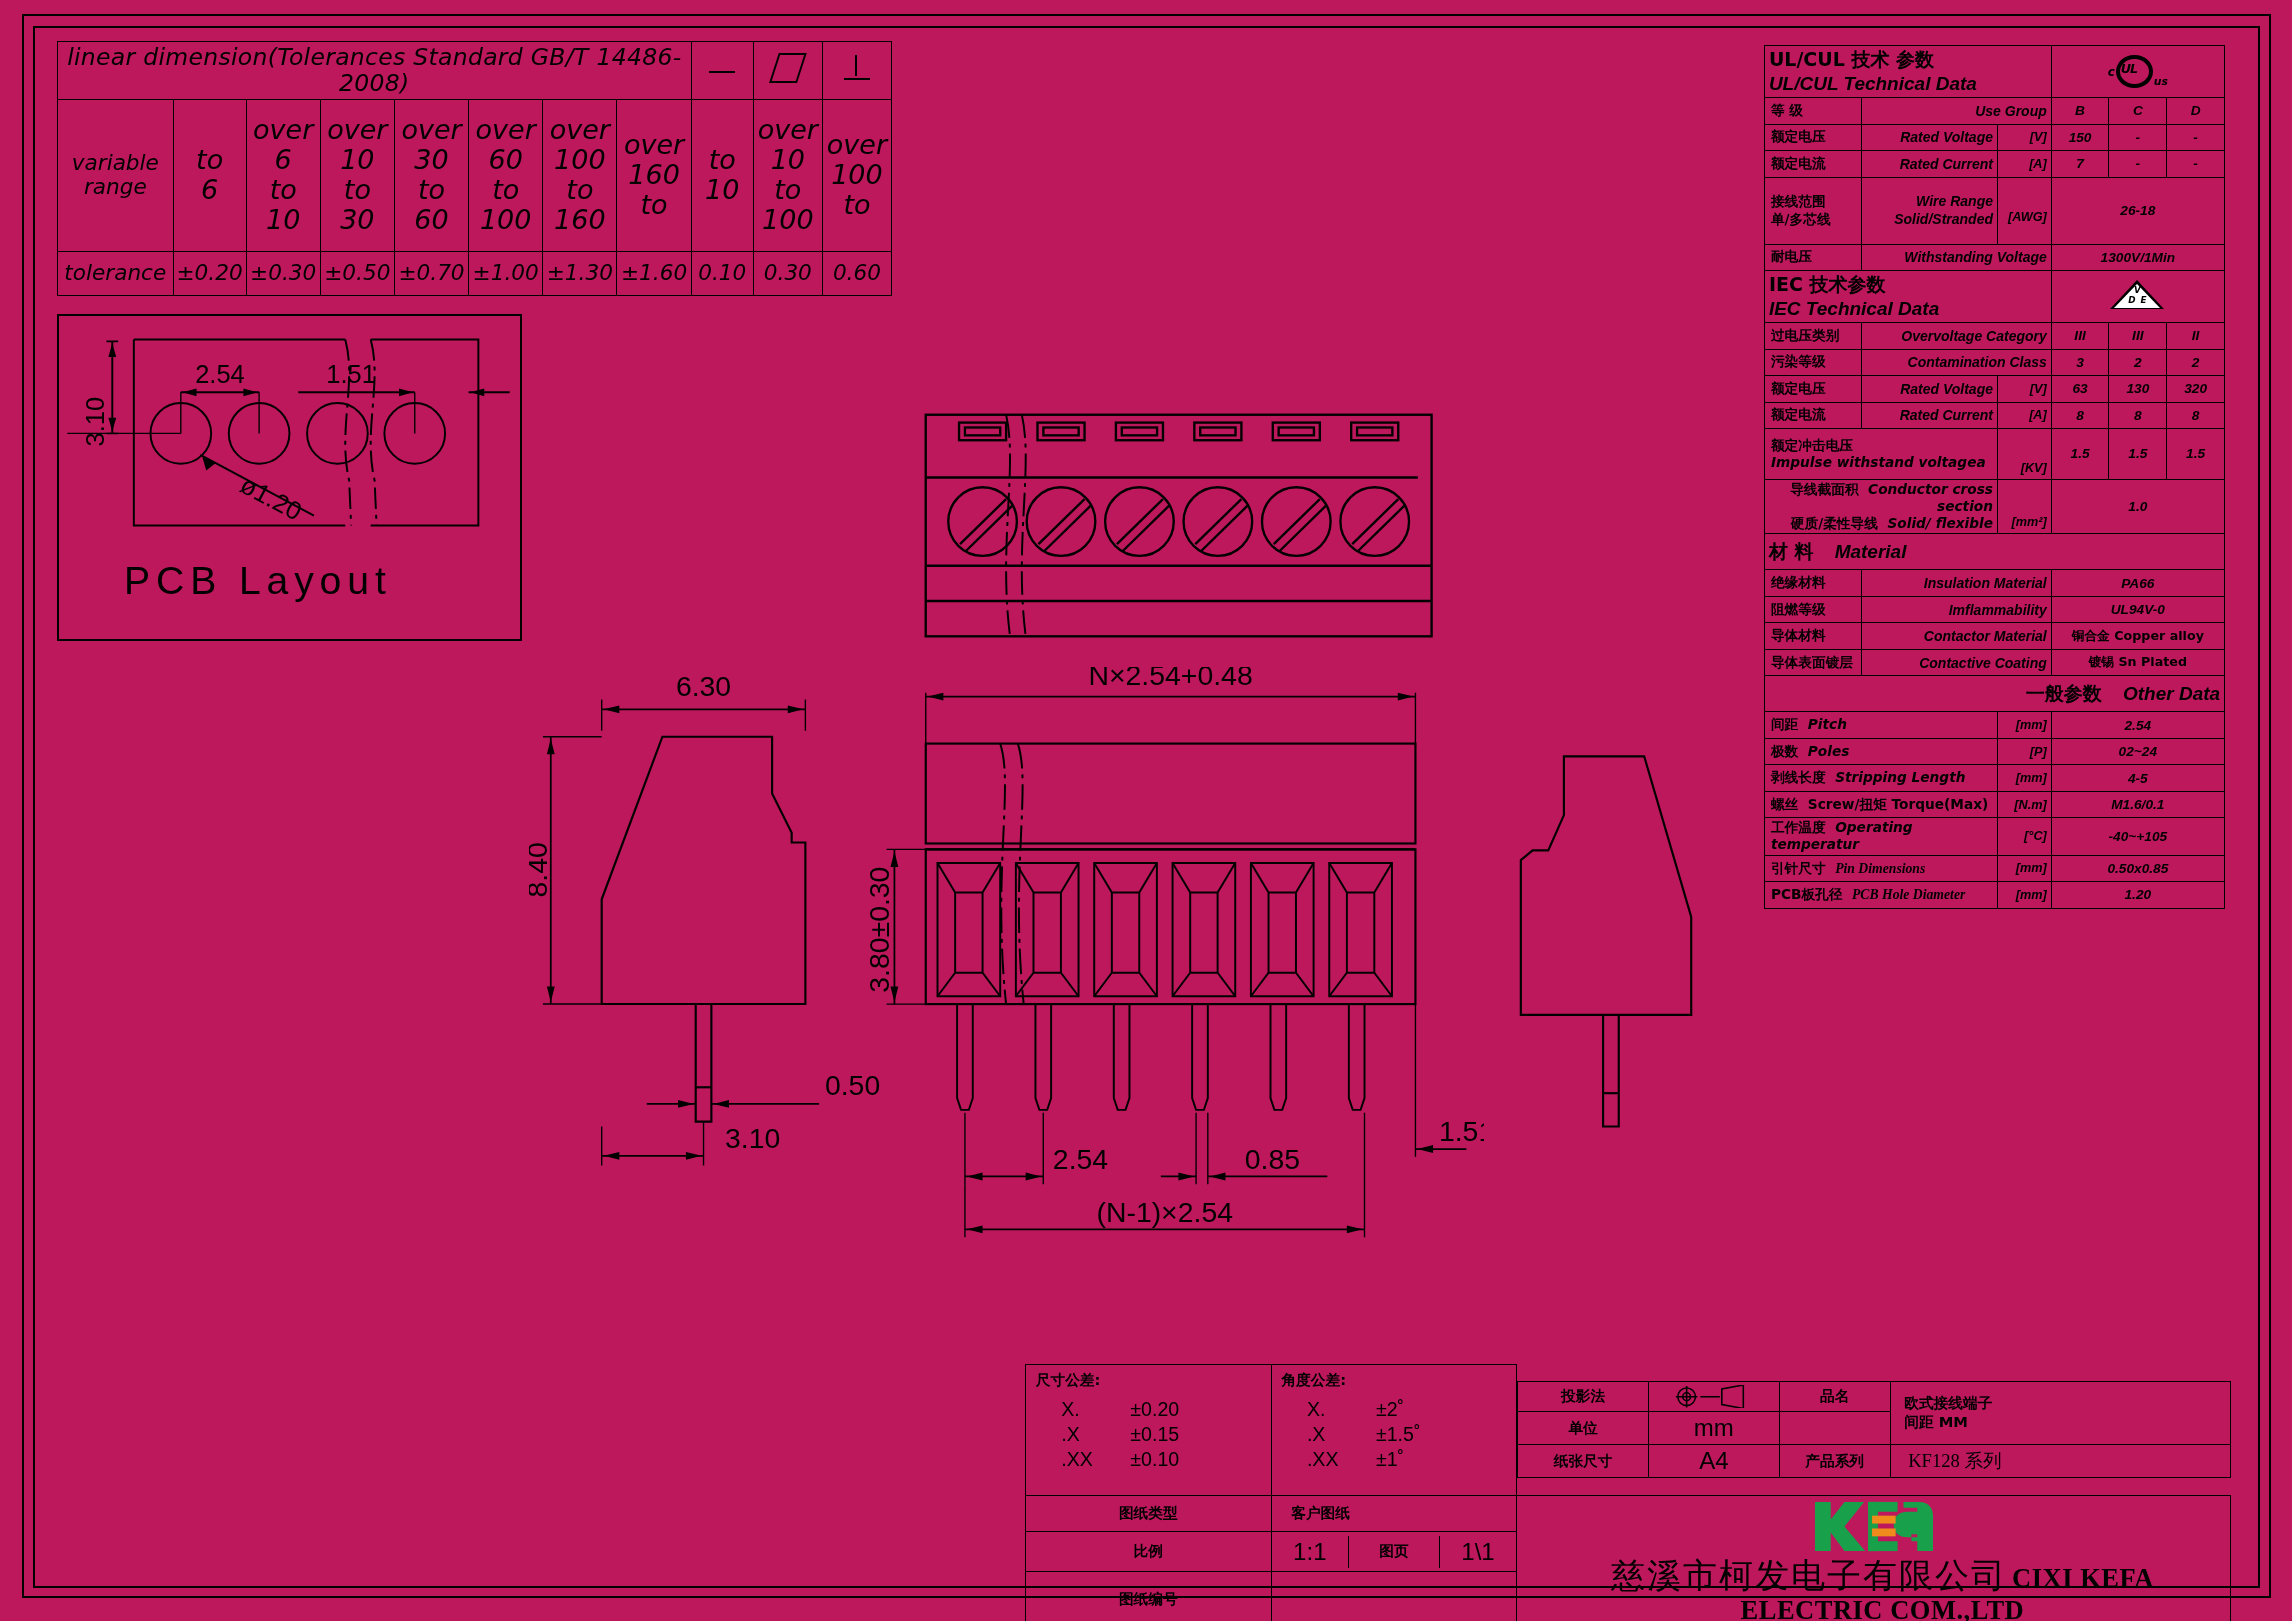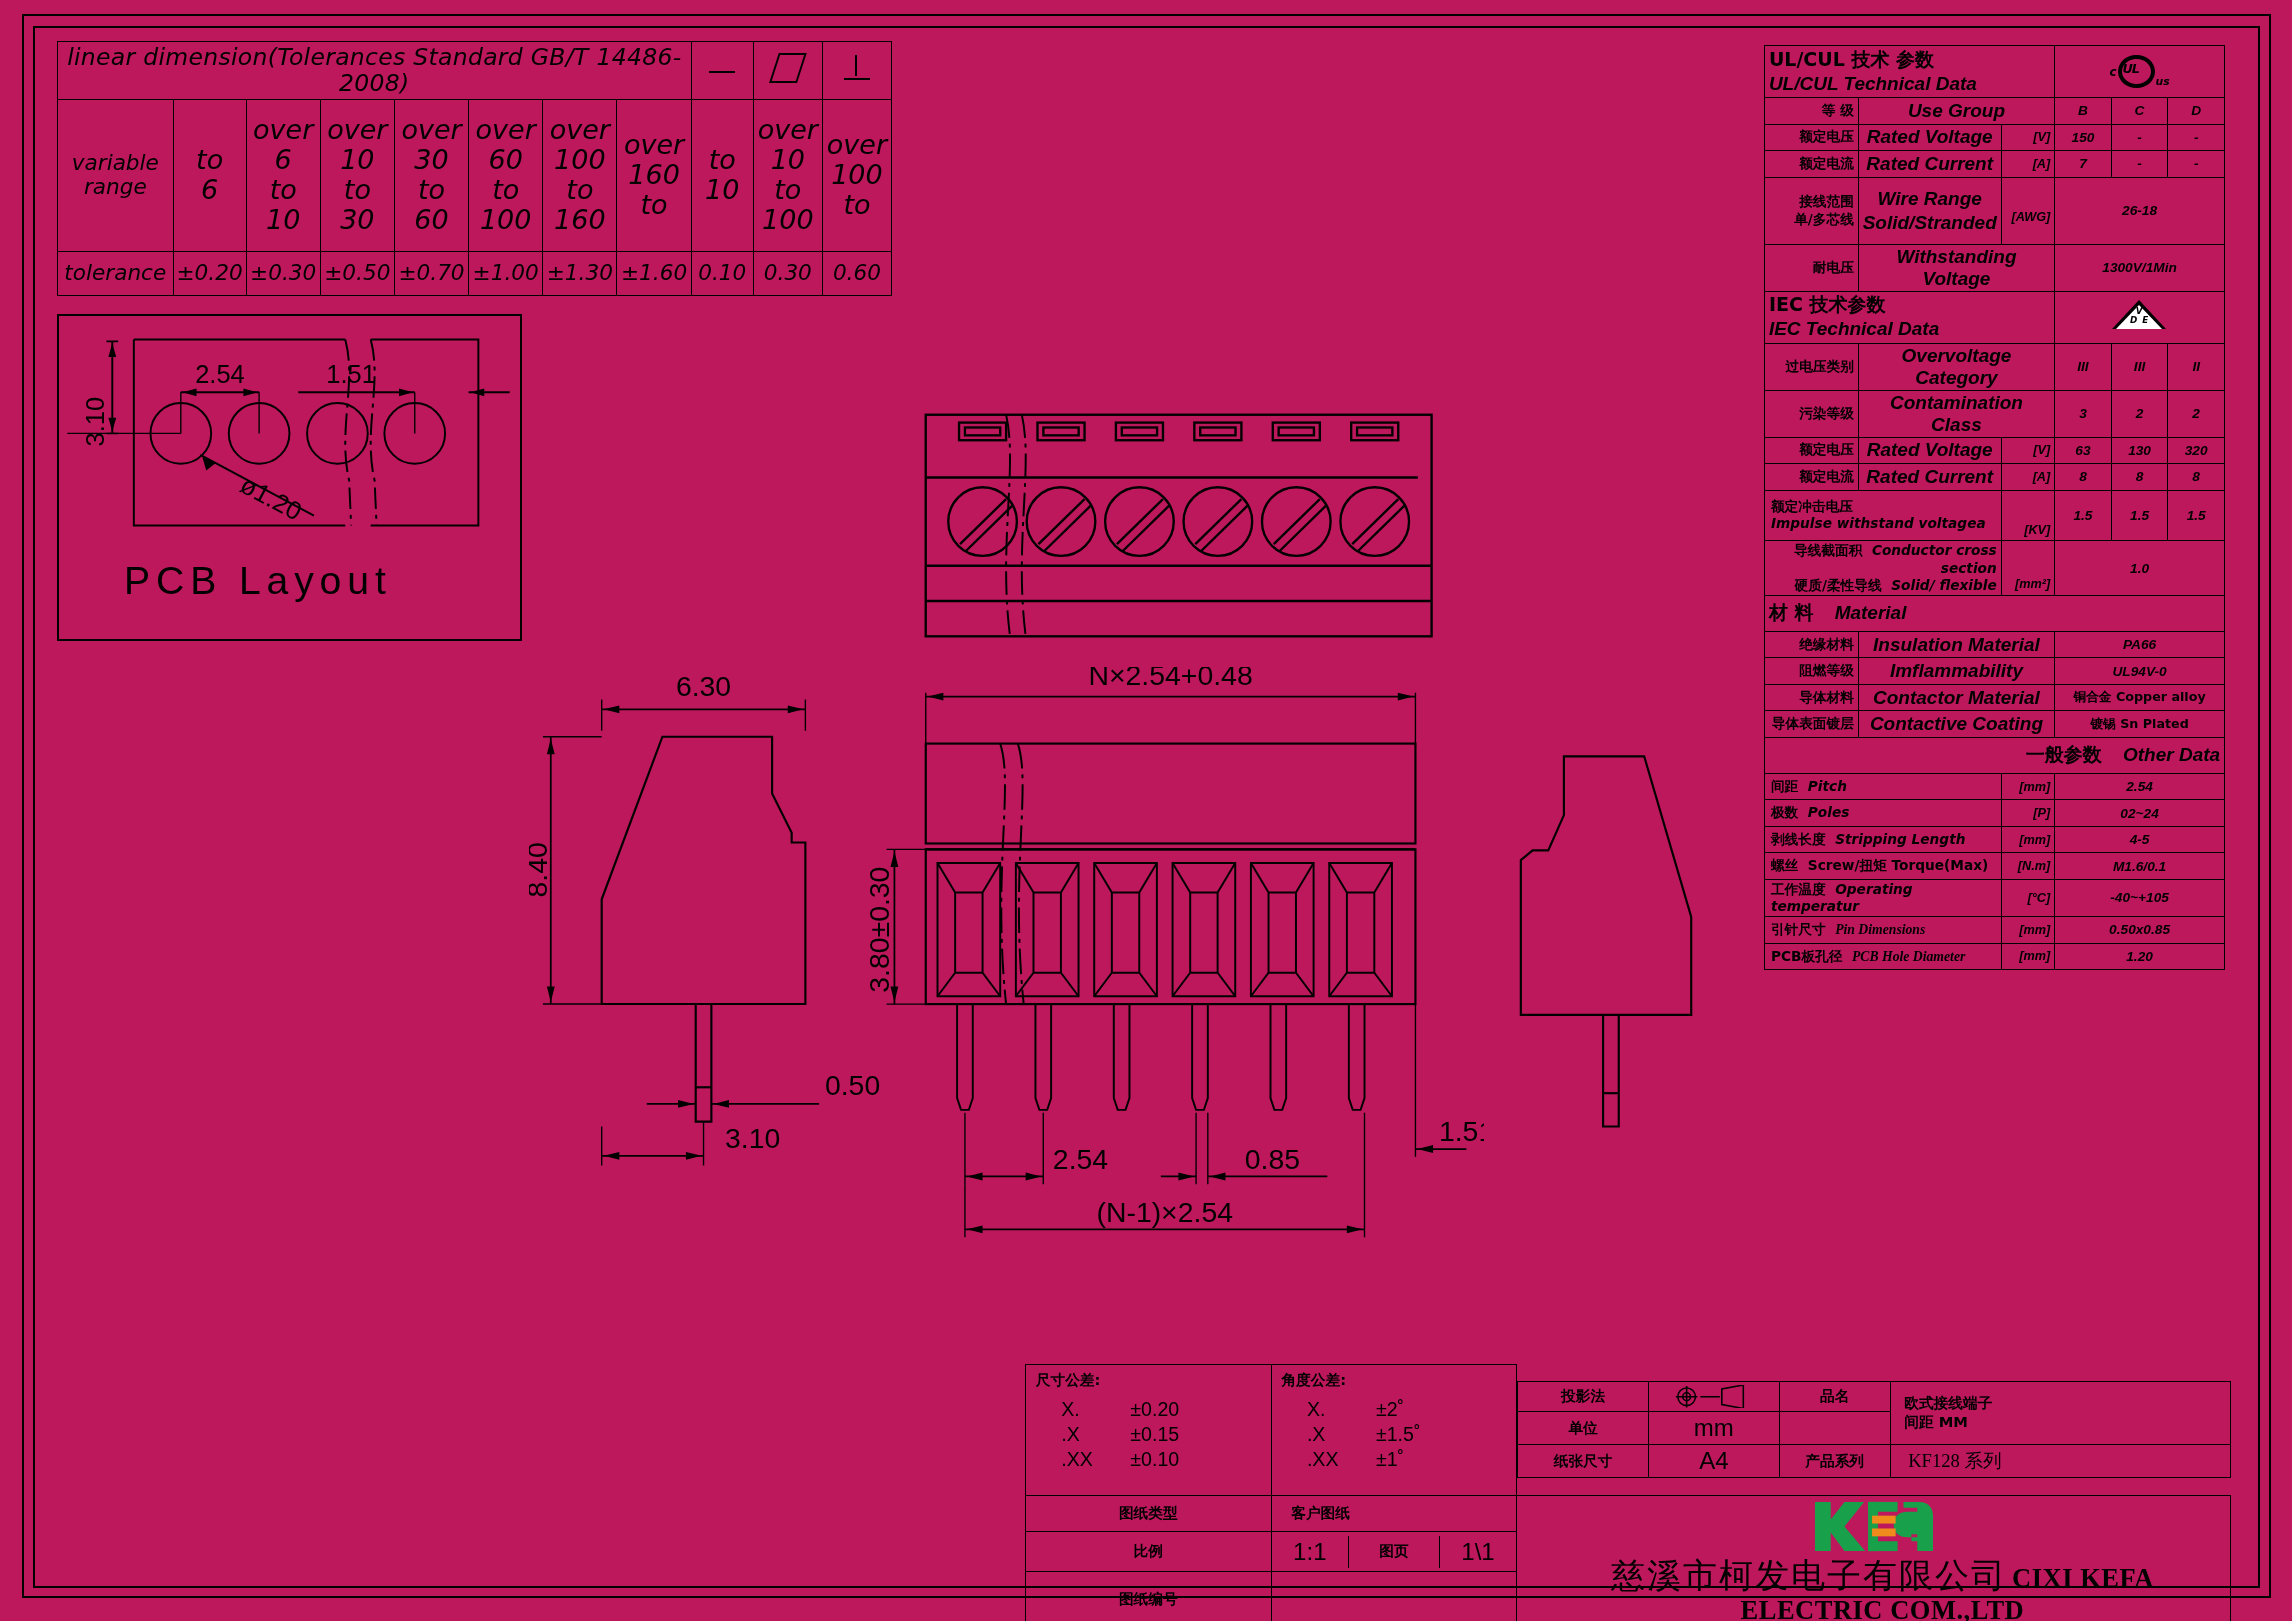--- a/index.html
+++ b/index.html
@@ -29,22 +29,22 @@
   .perp:after{content:"";position:absolute;left:0;bottom:0;width:25.5px;height:2.4px;background:#000;}
   .dashline{display:inline-block;width:25.5px;height:2.5px;background:#000;vertical-align:middle;}
 
   
   .pcb-box{position:absolute;left:57px;top:314px;width:461px;height:323px;border:2px solid #000;}
 
   
   .spec-wrap{position:absolute;left:1764px;top:45px;}
   .spec{width:461px;font-family:"Liberation Sans",sans-serif;}
   .spec td{border:1.6px solid #000;font-size:13.2px;font-weight:bold;font-style:italic;padding:1px 3.9px;height:23.5px;}
-  .spec td.cn{font-family:"DejaVu Sans",sans-serif;font-style:normal;font-weight:bold;text-align:right;width:86px;padding-left:5.9px;font-size:13.7px;}
-  .spec td.en{text-align:center;font-size:19px;}
+  .spec td.cn{font-family:"DejaVu Sans",sans-serif;font-style:normal;font-weight:bold;text-align:left;width:86px;padding-left:5.9px;font-size:13.7px;}
+  .spec td.en{text-align:right;font-size:14px;}
   .spec td.unit{text-align:right;width:45px;font-size:12.7px;}
   .spec td.val{text-align:center;font-size:13.7px;}
   .spec td.hdr{text-align:left;font-size:19px;margin-left:48px;}
   .spec .grp td{height:43px;}
   .spec .tall2 td{height:45px;}
   .cnen{display:block;font-family:"DejaVu Sans",sans-serif;font-weight:bold;font-style:normal;line-height:1.25;}
   .enline{display:block;font-style:italic;line-height:1.25;}
 
   
   .ulmark{display:inline-block;position:relative;font-family:"DejaVu Sans",sans-serif;font-weight:bold;}

